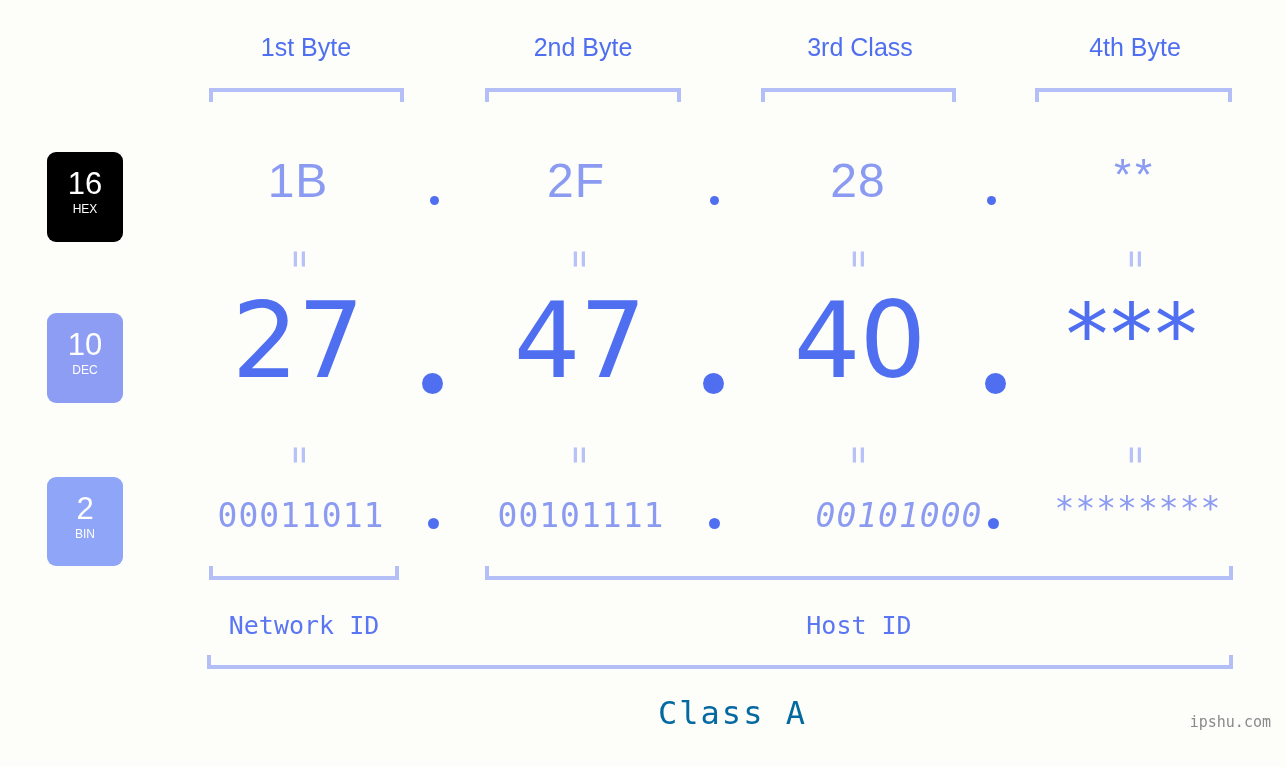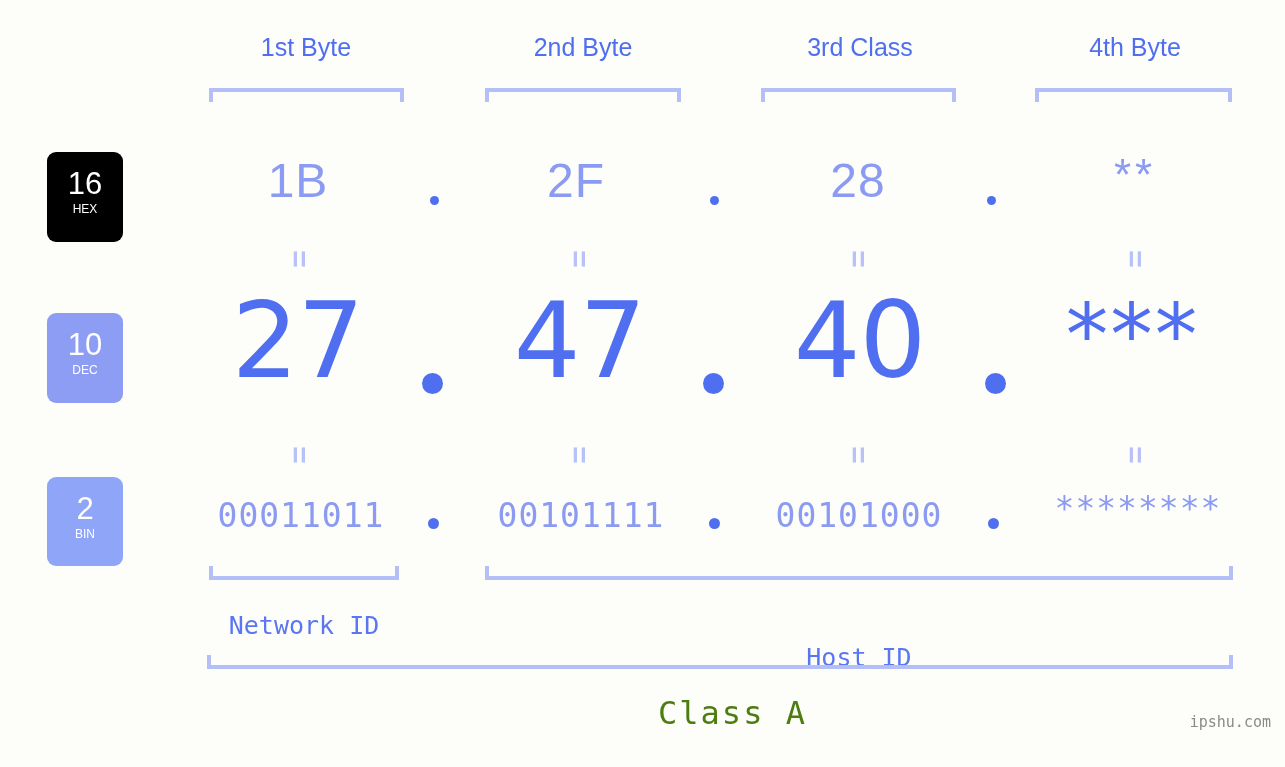--- a/index.html
+++ b/index.html
@@ -219,21 +219,21 @@
     font-family: "DejaVu Sans Mono", monospace;
     white-space: nowrap;
   }
 
   
   #class-label {
     position: absolute;
     top: 694px;
     text-align: center;
     font-size: 32px;
-    color: #4d7c0f;
+    color: #0369a1;
     font-family: "DejaVu Sans Mono", monospace;
     white-space: nowrap;
     letter-spacing: 2px;
   }
 
   
   #watermark {
     position: absolute;
     right: 14px;
     top: 713px;
@@ -294,29 +294,29 @@
 
   <div class="eqmark" style="left:288px;top:440px;"><span>=</span></div>
   <div class="eqmark" style="left:568px;top:440px;"><span>=</span></div>
   <div class="eqmark" style="left:847px;top:440px;"><span>=</span></div>
   <div class="eqmark" style="left:1124px;top:440px;"><span>=</span></div>
 
   <div class="bin-val" style="left:201px;width:200px;">00011011</div>
   <div class="bin-dot" style="left:428px;"></div>
   <div class="bin-val" style="left:481px;width:200px;">00101111</div>
   <div class="bin-dot" style="left:709px;"></div>
-  <div class="bin-val" style="left:759px;width:200px;">00101000</div>
+  <div class="bin-val" style="left:799px;width:200px;font-style:italic;">00101000</div>
   <div class="bin-dot" style="left:988px;"></div>
   <div class="bin-star" style="left:1038px;width:200px;">********</div>
 
   <div class="bracket-bottom" style="left:209px;top:566px;width:190px;"></div>
   <div class="bracket-bottom" style="left:485px;top:566px;width:748px;"></div>
 
   <div class="id-label" style="left:204px;width:200px;">Network ID</div>
-  <div class="id-label" style="left:759px;width:200px;margin-top:32px;">Host ID</div>
+  <div class="id-label" style="left:759px;width:200px;">Host ID</div>
 
   <div class="bracket-bottom" style="left:207px;top:655px;width:1026px;"></div>
 
   <div id="class-label" style="left:620px;width:225px;">Class A</div>
 
   <div id="watermark">ipshu.com</div>
 
 </div>
 
 </body></html>

